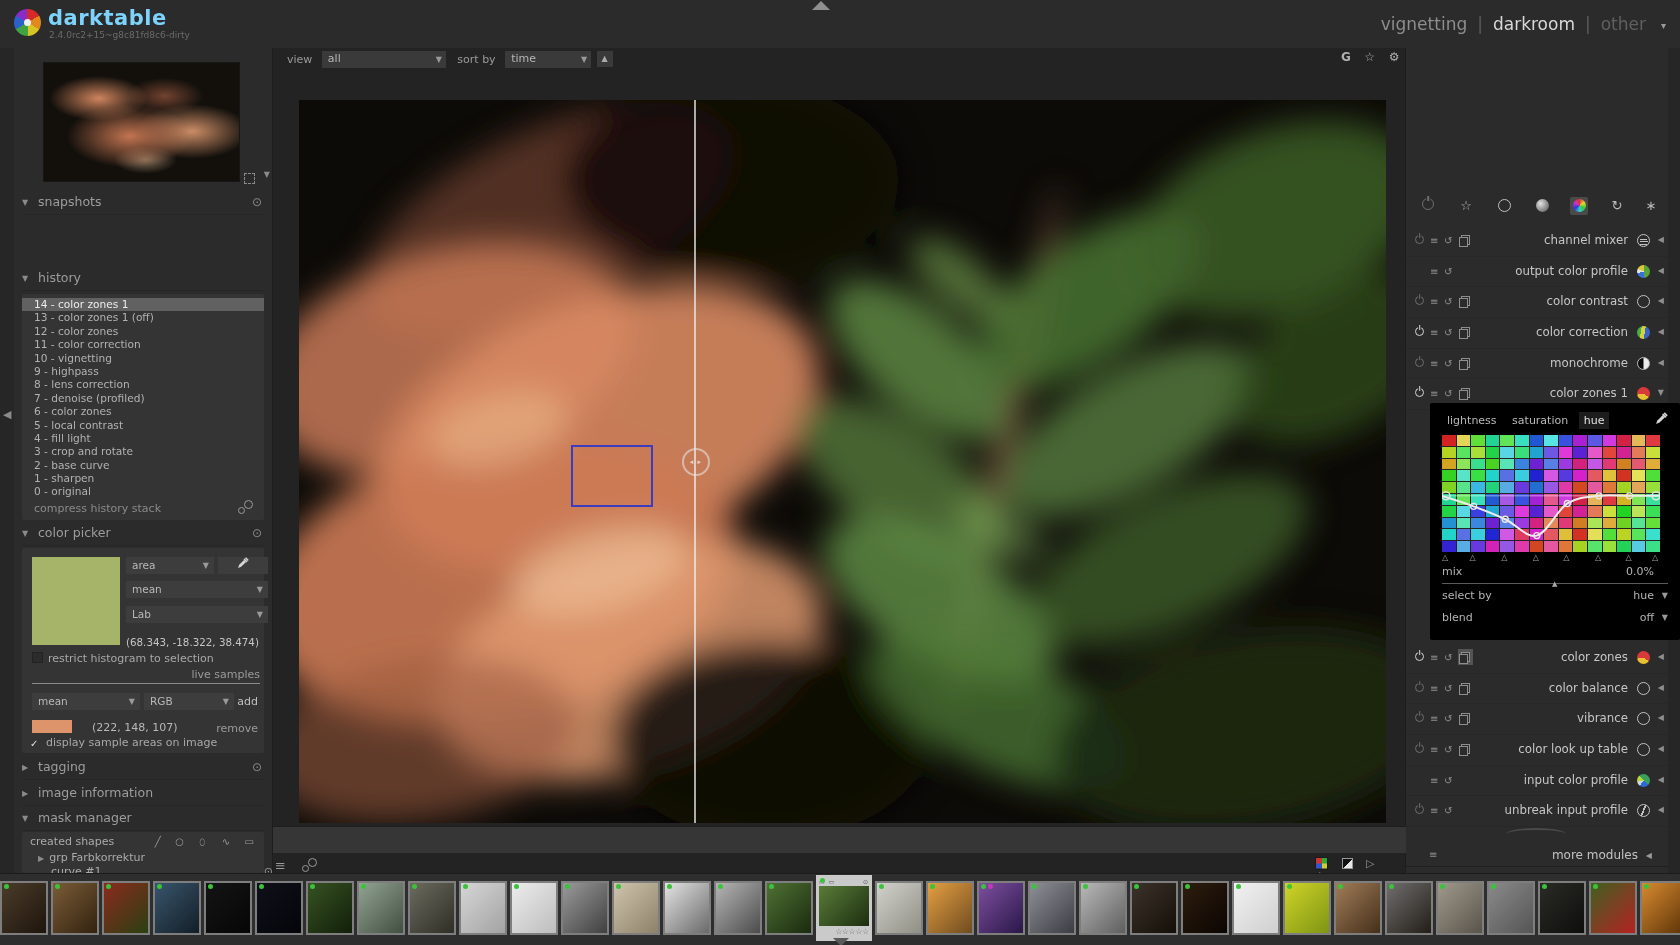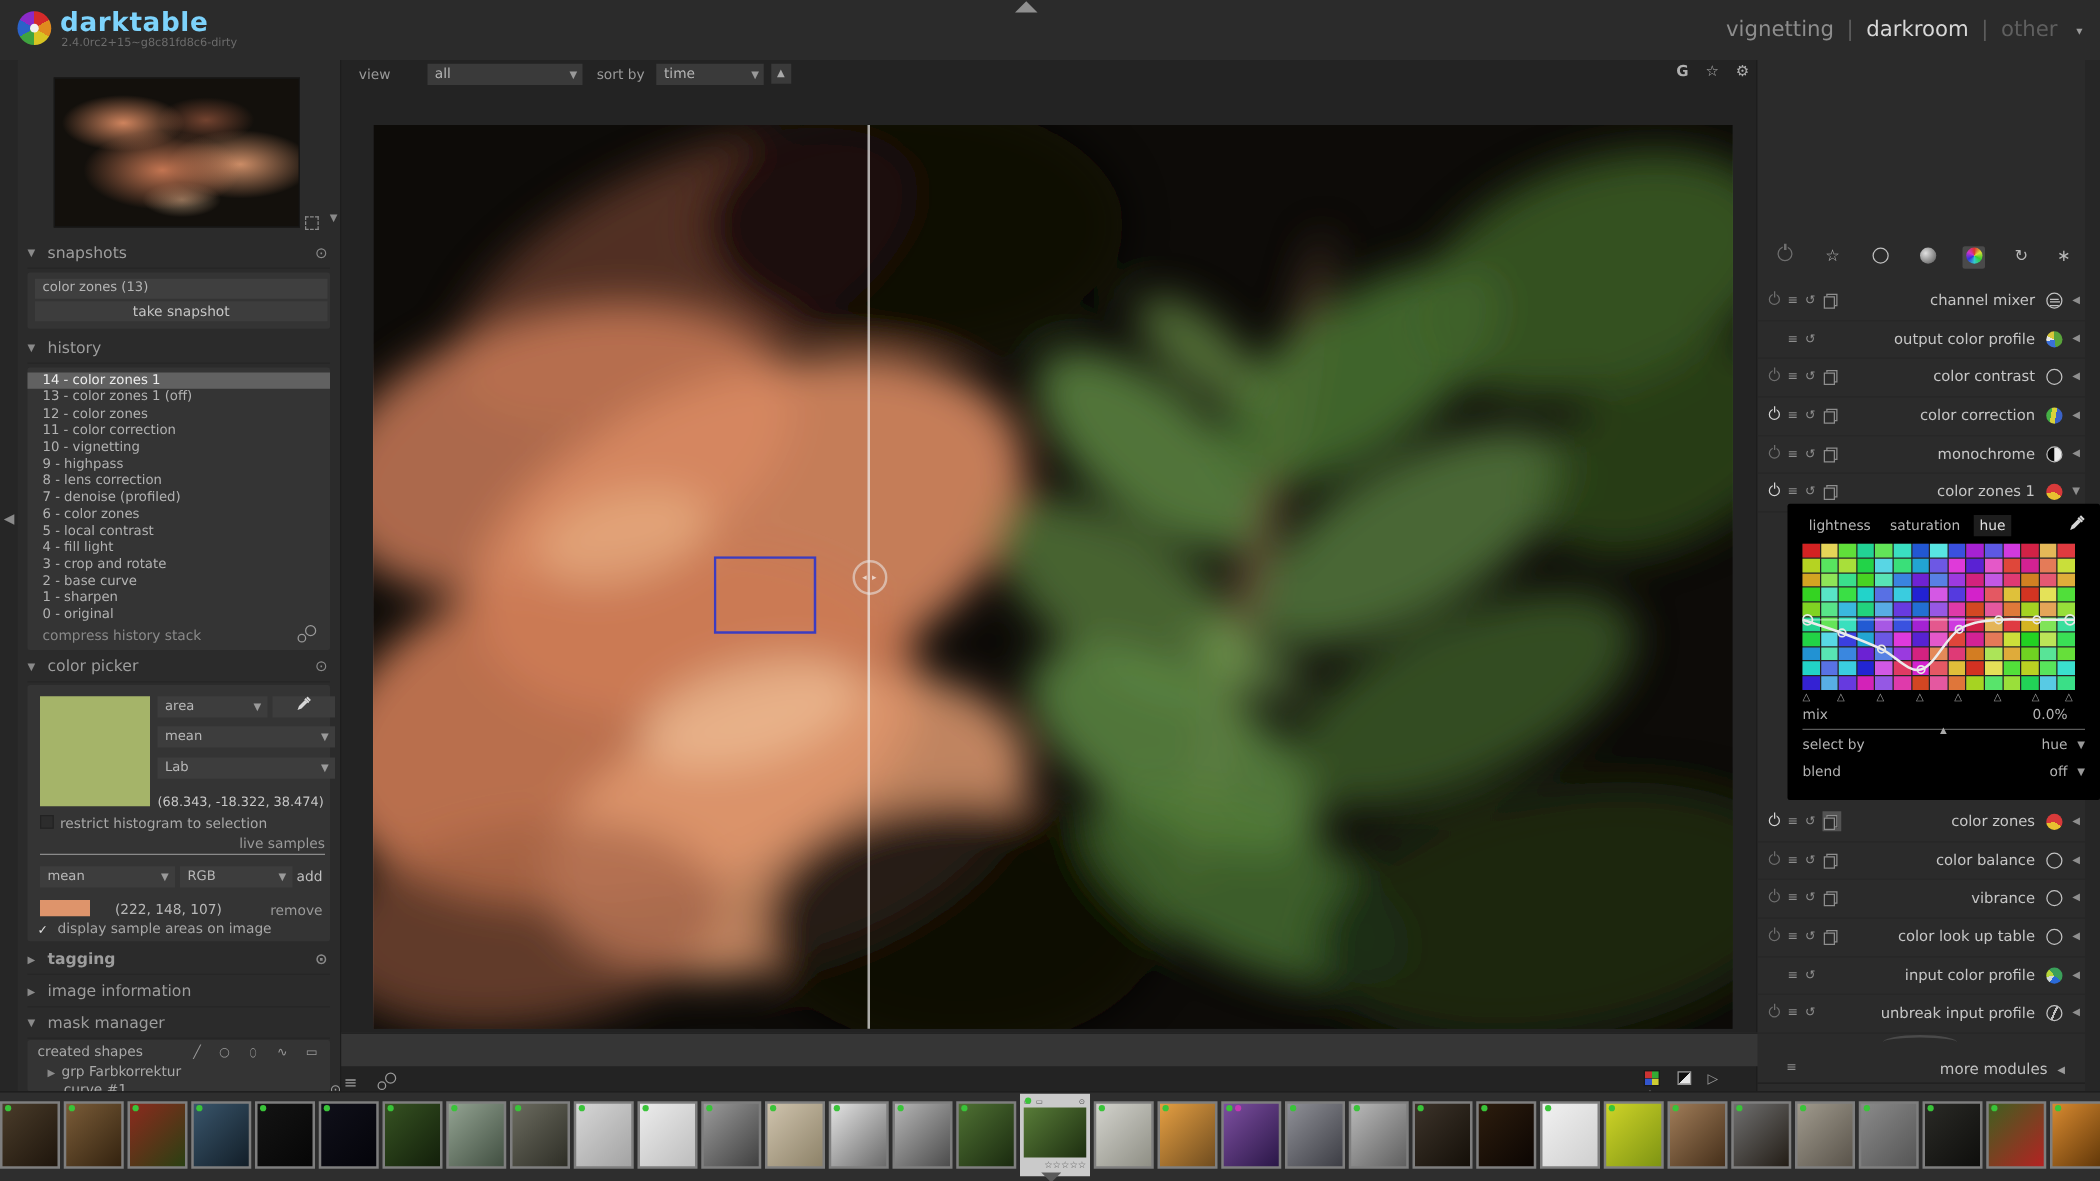--- a/index.html
+++ b/index.html
@@ -186,24 +186,20 @@
     <div class="lp-thumb"></div>
     <div class="lp-thumb-tools">
       <span class="expand-sq"></span>
       <span class="mini-caret">▼</span>
     </div>
 
     <div class="panel-header" style="top:146px;">
       <span class="tri">▼</span><span>snapshots</span>
       <span class="hdr-ic">⊙</span>
     </div>
-    <div class="box" style="top:170px;height:45px;">
-      <div class="snap-row">color zones (13)</div>
-      <button class="snap-btn">take snapshot</button>
-    </div>
 
     <div class="panel-header" style="top:222px;">
       <span class="tri">▼</span><span>history</span>
     </div>
     <div class="box" style="top:246px;height:226px;">
       <div id="history-list" style="padding-top:4px;">
           <div class="h-item sel">14 - color zones 1</div>
           <div class="h-item">13 - color zones 1 (off)</div>
           <div class="h-item">12 - color zones</div>
           <div class="h-item">11 - color correction</div>
@@ -250,21 +246,21 @@
       <div class="dd" style="left:122px;top:145px;width:90px;"><span>RGB</span><span class="c">▼</span></div>
       <div style="position:absolute;right:6px;top:147px;color:#c0c0c0;">add</div>
       <div class="sample-sw" style="background: rgb(222, 148, 107);"></div>
       <div class="sample-val">(222, 148, 107)</div>
       <div class="remove-lbl">remove</div>
       <div style="position:absolute;left:8px;top:188px;">
         <span class="chk on">✓</span><span>display sample areas on image</span>
       </div>
     </div>
 
-    <div class="panel-header" style="top:711px;font-weight:bold;">
+    <div class="panel-header" style="top:711px;">
       <span class="tri">▶</span><span>tagging</span>
       <span class="hdr-ic">⊙</span>
     </div>
     <div class="panel-header" style="top:737px;">
       <span class="tri">▶</span><span>image information</span>
     </div>
     <div class="panel-header" style="top:762px;">
       <span class="tri">▼</span><span>mask manager</span>
     </div>
     <div class="box" style="top:784px;height:41px;">
@@ -284,21 +280,21 @@
       <div class="mm-row" style="top:33px;padding-left:21px;">
         <span>curve #1</span>
         <span style="position:absolute;right:4px;top:0;color:#9a9a9a;">⊙</span>
       </div>
     </div>
   </div>
 
   <div class="center">
     <div class="filter-row">
       <span class="lab">view</span>
-      <div class="fdd" style="width:100px;margin-left:20px;"><span>all</span><span class="c">▼</span></div>
+      <div class="fdd" style="width:100px;"><span>all</span><span class="c">▼</span></div>
       <span class="lab">sort by</span>
       <div class="fdd" style="width:62px;"><span>time</span><span class="c">▼</span></div>
       <span class="sort-asc">▲</span>
     </div>
     <div class="g-icons">
       <span style="font-weight:bold;">G</span>
       <span>☆</span>
       <span>⚙</span>
     </div>
 

